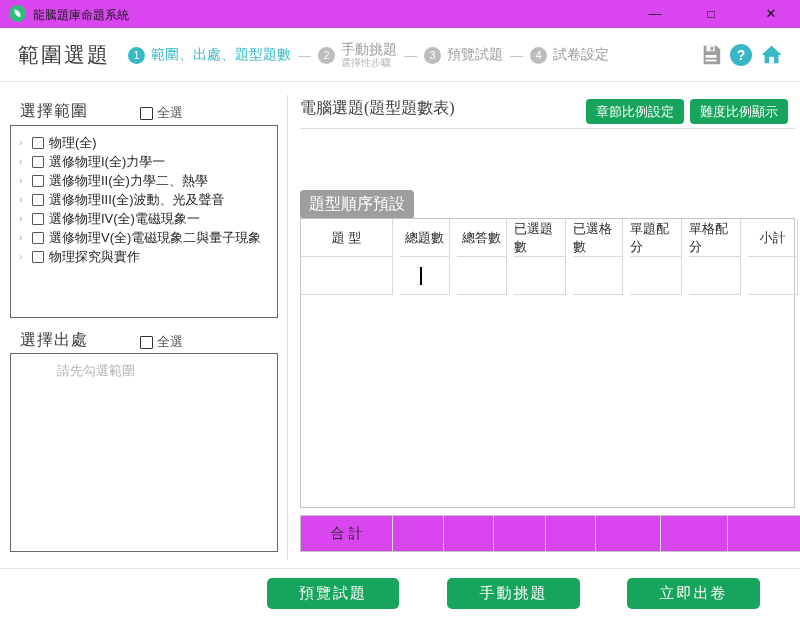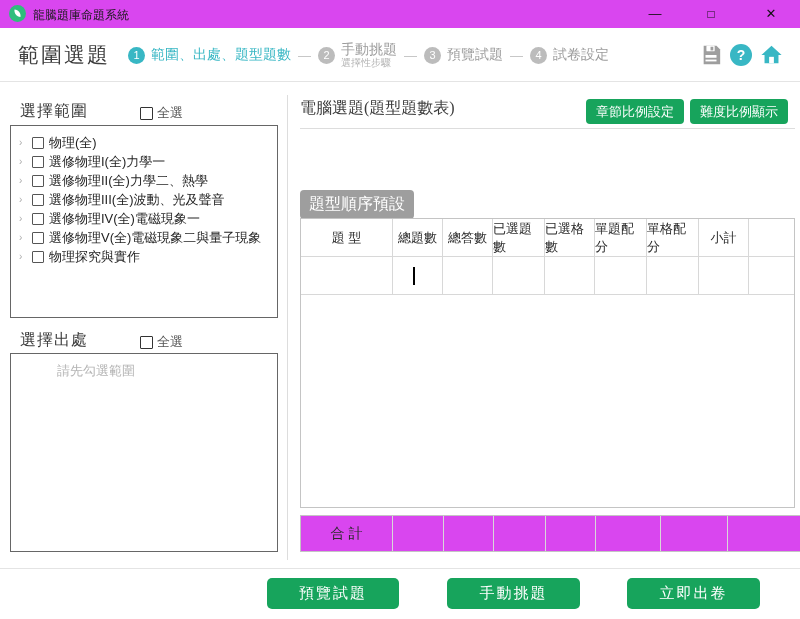--- a/index.html
+++ b/index.html
@@ -58,21 +58,21 @@
   .rp-title { position:absolute; top:98px; left:300px; font-size:16px; color:#3c3c3c;font-family:Liberation Serif, serif; }
   .rp-buttons { position:absolute; top:99px; left:0; width:788px; display:flex; justify-content:flex-end; gap:6px; }
   .btn-green-sm { background:#17a45c; color:#fff; font-size:13px; border:none; border-radius:4px;
                   padding:4px 10px; height:25px; cursor:pointer; white-space:nowrap; }
   .rp-underline { position:absolute; top:128px; left:300px; width:495px; height:1px; background:#ddd; }
   .badge { position:absolute; top:190px; left:300px; background:#9e9e9e; color:#fff;
            font-size:16px; padding:4px 9px; border-radius:4px; }
 
   .qtable { position:absolute; top:218px; left:300px; width:495px; height:290px;
             border:1px solid #c4c4c4; background:#fff; }
-  .trow { display:grid; grid-template-columns:92px 50px 50px 52px 50px 52px 52px 50px 45px; }
+  .trow { display:grid; grid-template-columns:92px 50px 50px 52px 50px 52px 52px 50px 45px;gap:7px; }
   .trow .tc { border-right:1px solid #d8d8d8; border-bottom:1px solid #d8d8d8;
               display:flex; align-items:center; justify-content:center;
               font-size:13px; color:#2b2b2b; }
   .trow .tc:last-child { border-right:none; }
   .trow.head .tc { height:38px; }
   .trow.body .tc { height:38px; position:relative; }
   .caret { position:absolute; left:20px; top:10px; width:1.5px; height:18px; background:#000; }
 
   .total-row { position:absolute; top:515px; left:300px; width:508px; height:37px;
                border:1px solid #c4c4c4; background:#d946ef; display:grid;

